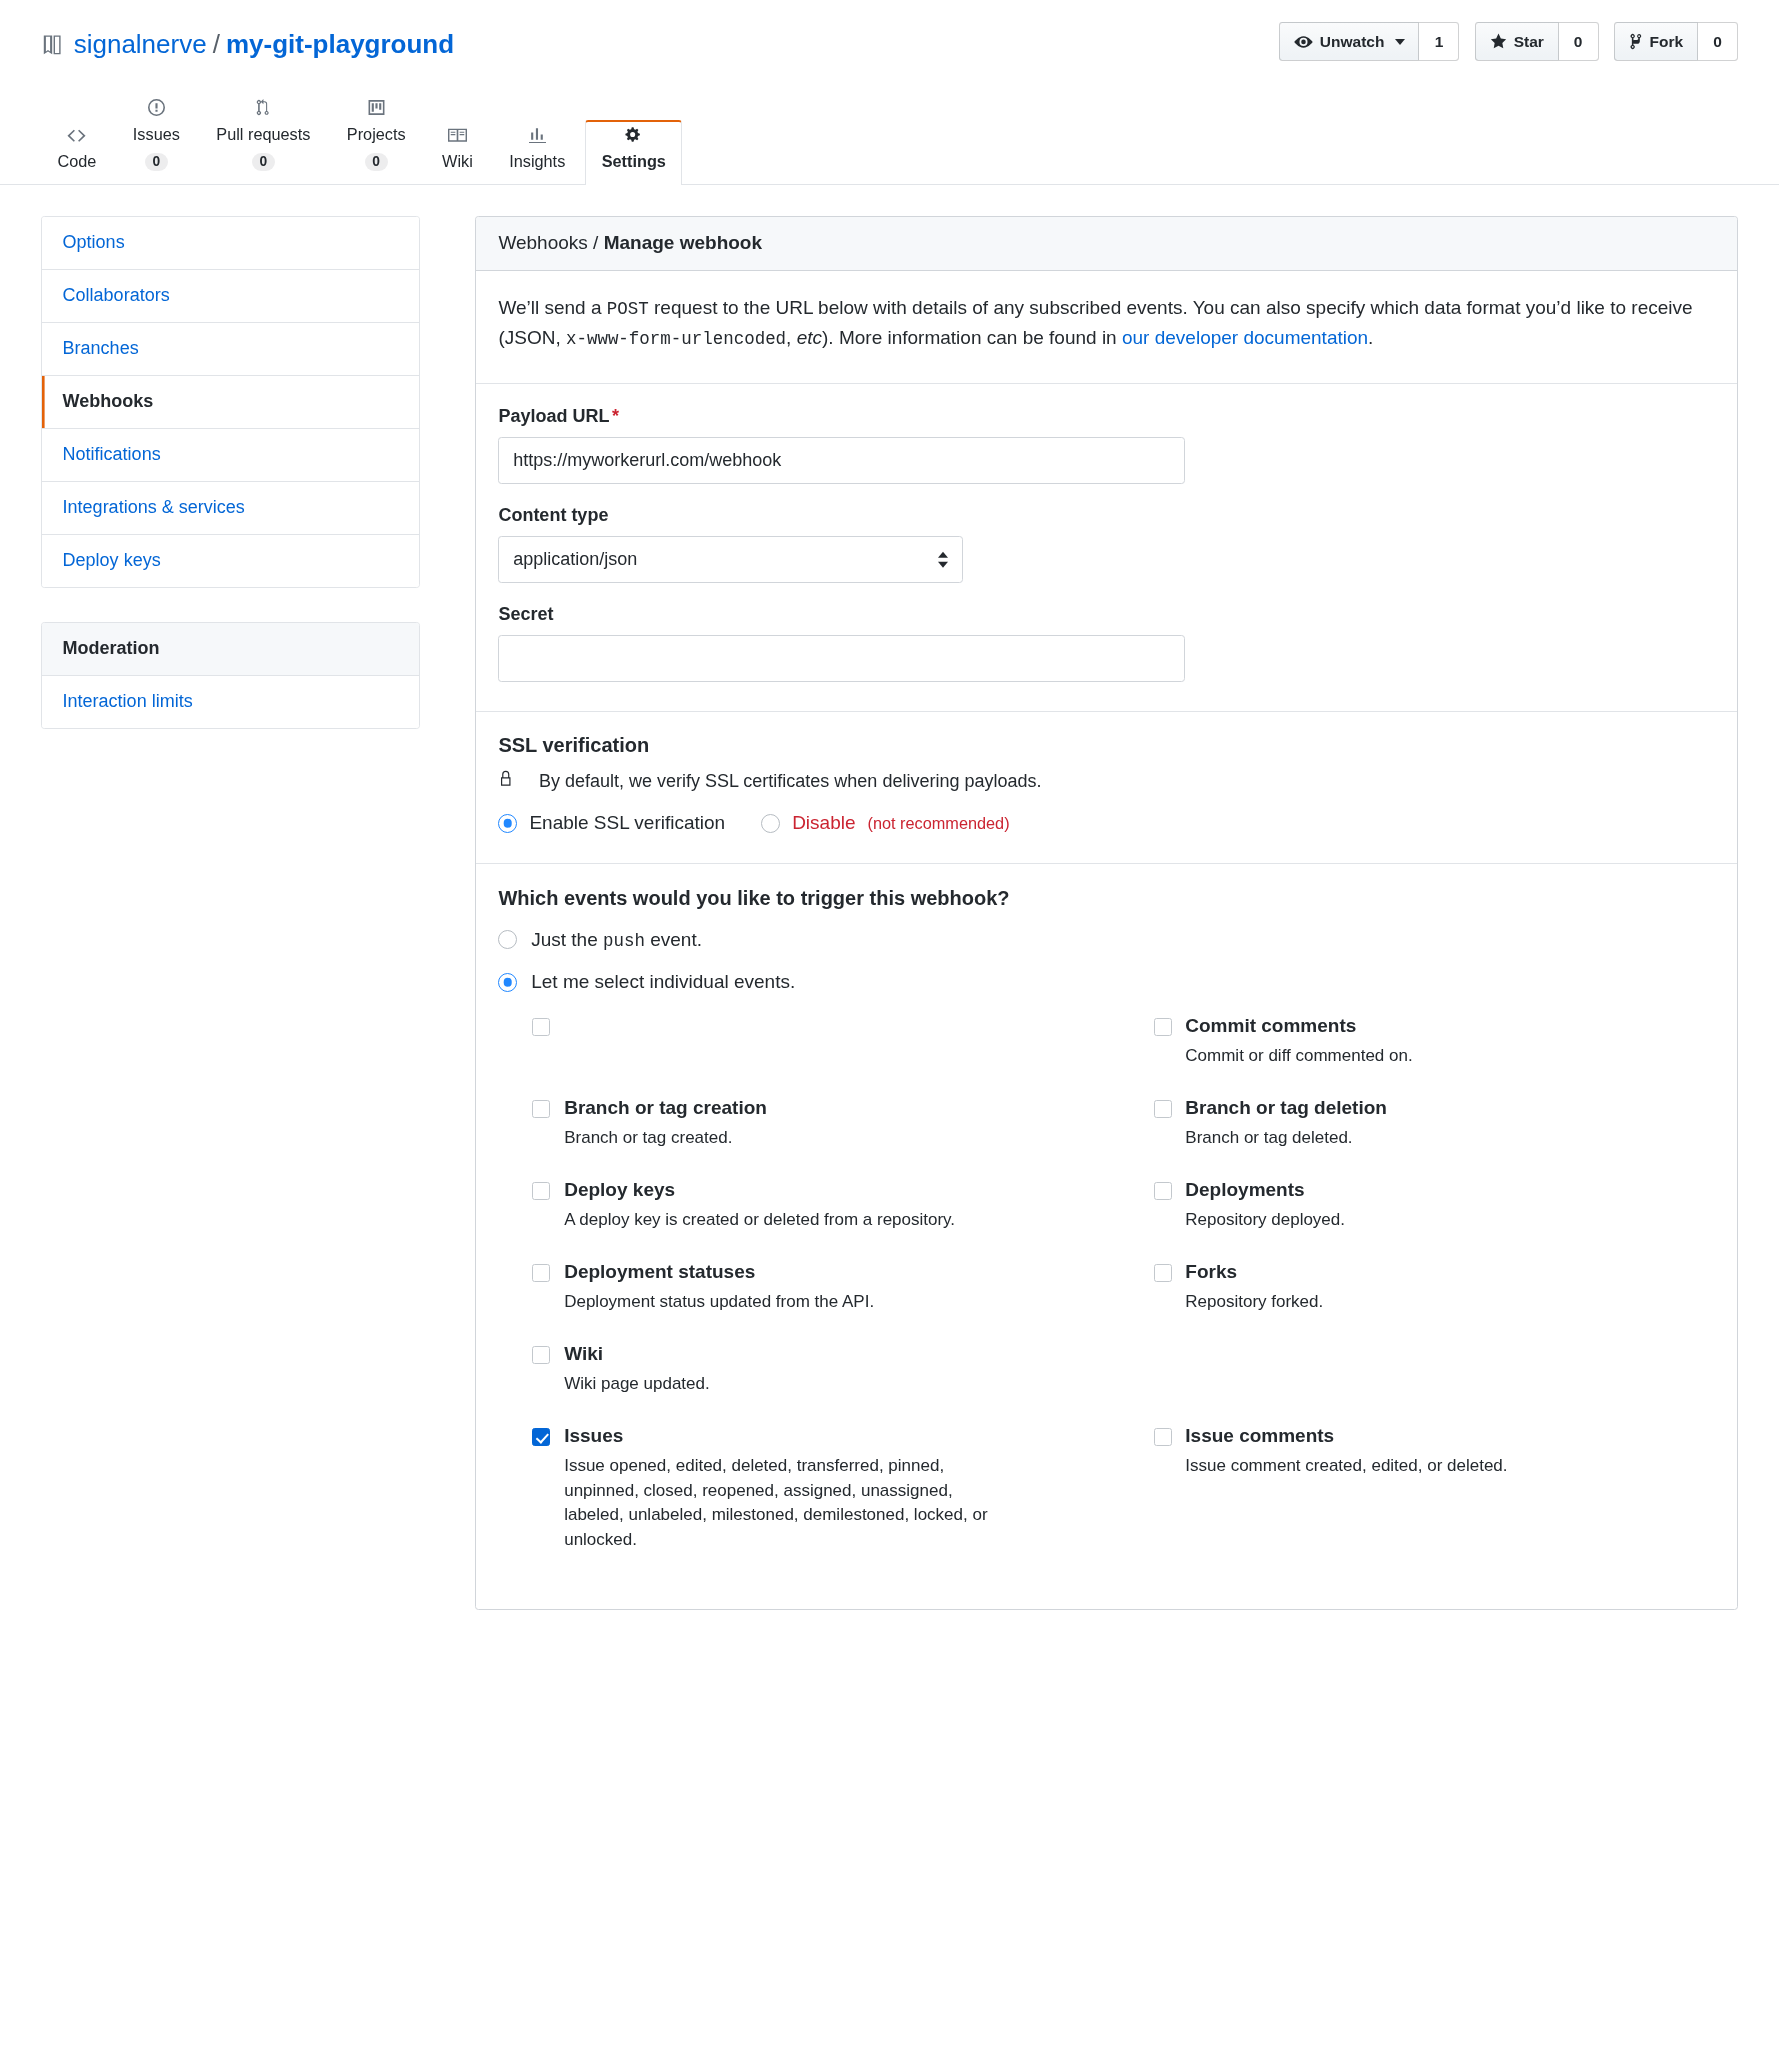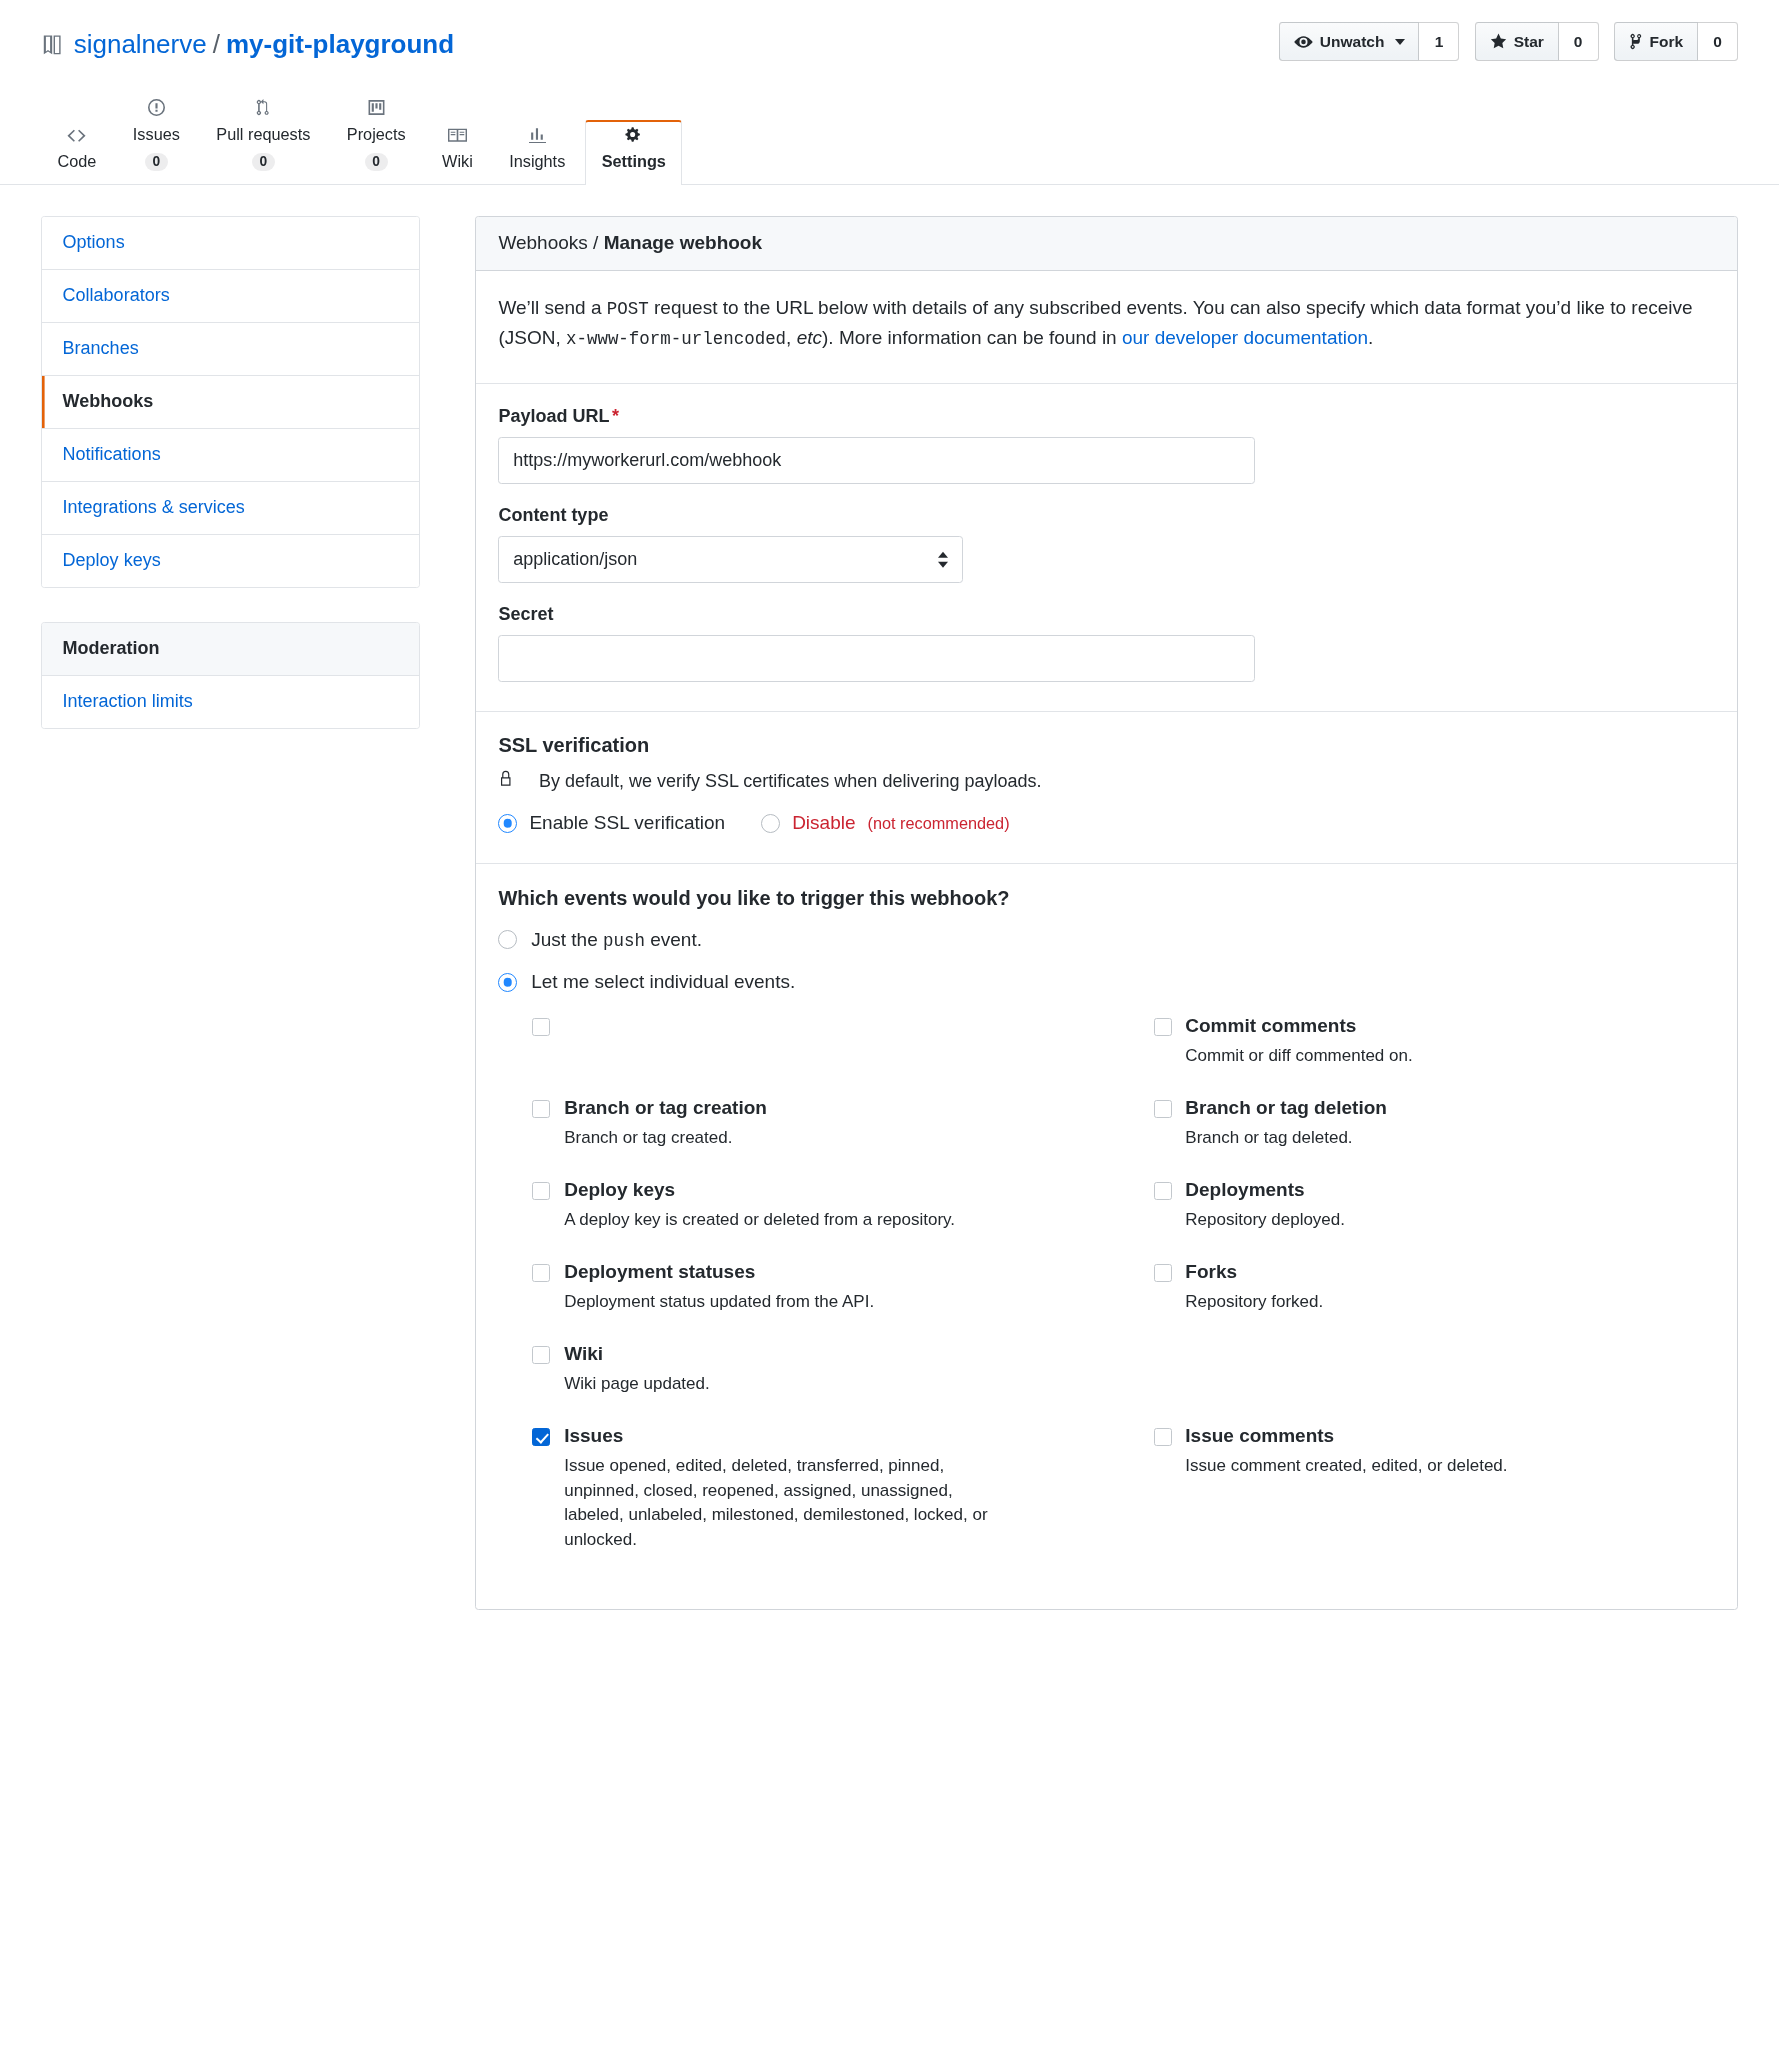--- a/index.html
+++ b/index.html
@@ -198,21 +198,21 @@
   .form-group { margin-bottom: 20.6px; }
   .form-label {
     display: block;
     font-size: 18px;
     font-weight: bold;
     margin-bottom: 10.3px;
     color: #24292e;
   }
   .req { color: #cb2431; font-weight: bold; margin-left: 2.6px; }
   .text-input {
-    width: 757px;
+    width: 687px;
     max-width: 100%;
     font-size: 18px;
     padding: 12px 13.8px;
     border: 0.9px solid #d1d5da;
     border-radius: 3.4px;
     background: #fff;
     color: #24292e;
     font-family: "Liberation Sans", sans-serif;
   }
   .select-wrap { position: relative; width: 465px; }

